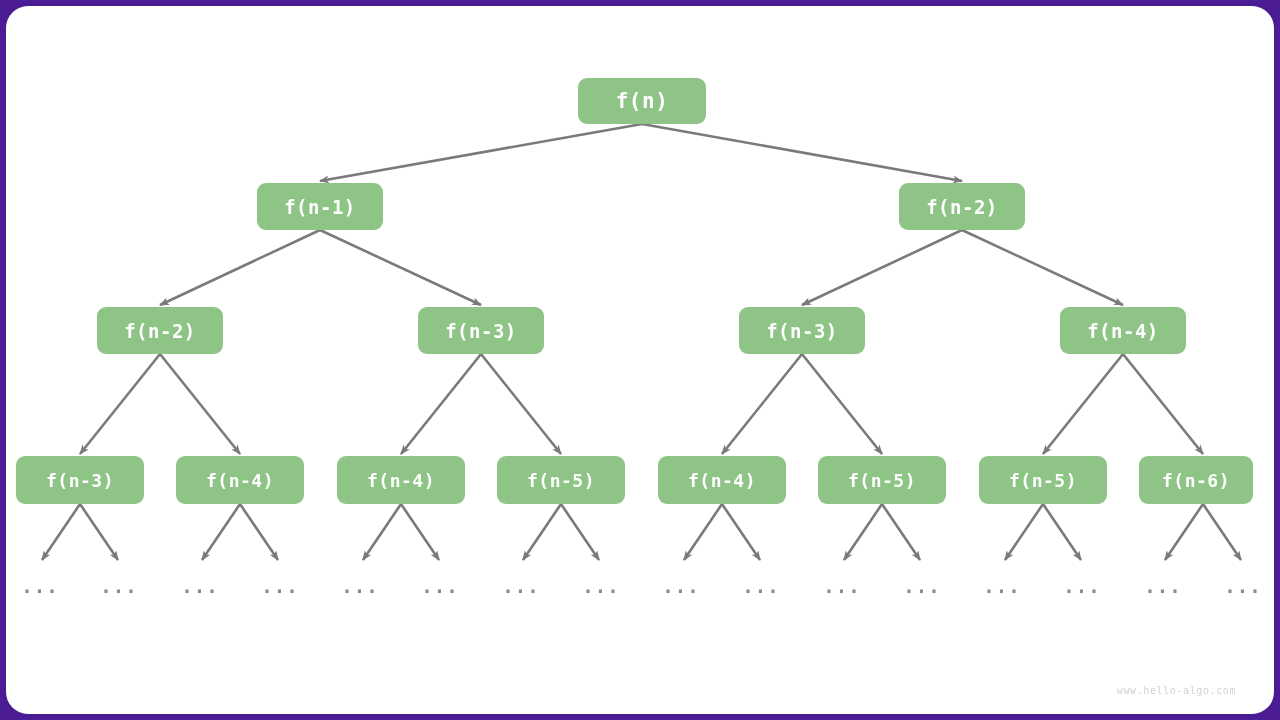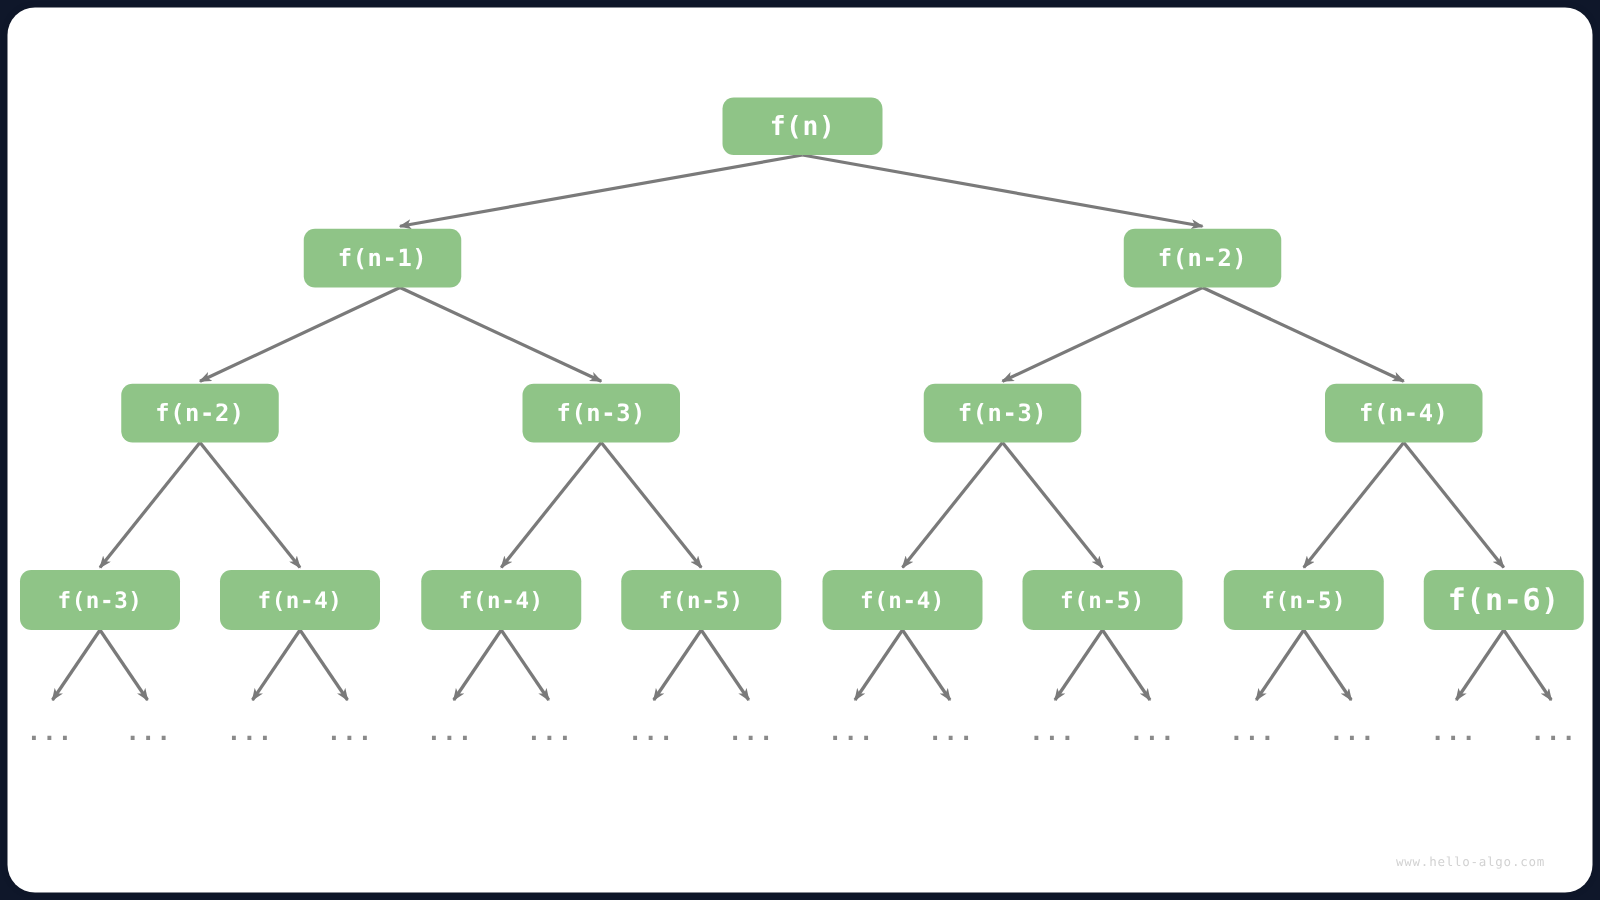--- a/index.html
+++ b/index.html
@@ -7,21 +7,21 @@
     padding: 0;
     width: 1280px;
     height: 720px;
     background: #ffffff;
     font-family: "DejaVu Sans Mono", monospace;
   }
   #canvas {
     position: relative;
     width: 1280px;
     height: 720px;
-    background: #0f172a;
+    background: #4c1d95;
     overflow: hidden;
   }
   #card {
     position: absolute;
     left: 6px;
     top: 6px;
     width: 1268px;
     height: 708px;
     background: #ffffff;
     border-radius: 22px;
@@ -110,34 +110,34 @@
         <line x1="882" y1="504" x2="920" y2="560" stroke="#7a7a7a" stroke-width="2.6" marker-end="url(#arrowhead)"></line>
         <line x1="1043" y1="504" x2="1005" y2="560" stroke="#7a7a7a" stroke-width="2.6" marker-end="url(#arrowhead)"></line>
         <line x1="1043" y1="504" x2="1081" y2="560" stroke="#7a7a7a" stroke-width="2.6" marker-end="url(#arrowhead)"></line>
         <line x1="1203" y1="504" x2="1165" y2="560" stroke="#7a7a7a" stroke-width="2.6" marker-end="url(#arrowhead)"></line>
         <line x1="1203" y1="504" x2="1241" y2="560" stroke="#7a7a7a" stroke-width="2.6" marker-end="url(#arrowhead)"></line>
       </g>
   </svg>
 
   <div id="node-layer">
       <div class="node" style="left: 578px; top: 78px; width: 128px; height: 46px; font-size: 21px; background: rgb(143, 196, 135); color: rgb(255, 255, 255);">f(n)</div>
-      <div class="node" style="left: 243px; top: 183px; width: 126px; height: 47px; font-size: 19px; background: rgb(143, 196, 135); color: rgb(255, 255, 255);">f(n-1)</div>
+      <div class="node" style="left: 257px; top: 183px; width: 126px; height: 47px; font-size: 19px; background: rgb(143, 196, 135); color: rgb(255, 255, 255);">f(n-1)</div>
       <div class="node" style="left: 899px; top: 183px; width: 126px; height: 47px; font-size: 19px; background: rgb(143, 196, 135); color: rgb(255, 255, 255);">f(n-2)</div>
       <div class="node" style="left: 97px; top: 307px; width: 126px; height: 47px; font-size: 19px; background: rgb(143, 196, 135); color: rgb(255, 255, 255);">f(n-2)</div>
       <div class="node" style="left: 418px; top: 307px; width: 126px; height: 47px; font-size: 19px; background: rgb(143, 196, 135); color: rgb(255, 255, 255);">f(n-3)</div>
       <div class="node" style="left: 739px; top: 307px; width: 126px; height: 47px; font-size: 19px; background: rgb(143, 196, 135); color: rgb(255, 255, 255);">f(n-3)</div>
       <div class="node" style="left: 1060px; top: 307px; width: 126px; height: 47px; font-size: 19px; background: rgb(143, 196, 135); color: rgb(255, 255, 255);">f(n-4)</div>
       <div class="node" style="left: 16px; top: 456px; width: 128px; height: 48px; font-size: 18px; background: rgb(143, 196, 135); color: rgb(255, 255, 255);">f(n-3)</div>
       <div class="node" style="left: 176px; top: 456px; width: 128px; height: 48px; font-size: 18px; background: rgb(143, 196, 135); color: rgb(255, 255, 255);">f(n-4)</div>
       <div class="node" style="left: 337px; top: 456px; width: 128px; height: 48px; font-size: 18px; background: rgb(143, 196, 135); color: rgb(255, 255, 255);">f(n-4)</div>
       <div class="node" style="left: 497px; top: 456px; width: 128px; height: 48px; font-size: 18px; background: rgb(143, 196, 135); color: rgb(255, 255, 255);">f(n-5)</div>
       <div class="node" style="left: 658px; top: 456px; width: 128px; height: 48px; font-size: 18px; background: rgb(143, 196, 135); color: rgb(255, 255, 255);">f(n-4)</div>
       <div class="node" style="left: 818px; top: 456px; width: 128px; height: 48px; font-size: 18px; background: rgb(143, 196, 135); color: rgb(255, 255, 255);">f(n-5)</div>
       <div class="node" style="left: 979px; top: 456px; width: 128px; height: 48px; font-size: 18px; background: rgb(143, 196, 135); color: rgb(255, 255, 255);">f(n-5)</div>
-      <div class="node" style="left: 1139px; top: 456px; width: 128px; height: 48px; font-size: 24px; background: rgb(143, 196, 135); color: rgb(255, 255, 255);">f(n-6)</div>
+      <div class="node" style="left: 1139px; top: 456px; width: 114px; height: 48px; font-size: 18px; background: rgb(143, 196, 135); color: rgb(255, 255, 255);">f(n-6)</div>
     </div>
   <div id="ellipsis-layer">
       <div class="ellipsis" style="left: 20px; top: 575px; width: 40px; color: rgb(138, 138, 138);">...</div>
       <div class="ellipsis" style="left: 99px; top: 575px; width: 40px; color: rgb(138, 138, 138);">...</div>
       <div class="ellipsis" style="left: 180px; top: 575px; width: 40px; color: rgb(138, 138, 138);">...</div>
       <div class="ellipsis" style="left: 260px; top: 575px; width: 40px; color: rgb(138, 138, 138);">...</div>
       <div class="ellipsis" style="left: 340px; top: 575px; width: 40px; color: rgb(138, 138, 138);">...</div>
       <div class="ellipsis" style="left: 420px; top: 575px; width: 40px; color: rgb(138, 138, 138);">...</div>
       <div class="ellipsis" style="left: 501px; top: 575px; width: 40px; color: rgb(138, 138, 138);">...</div>
       <div class="ellipsis" style="left: 581px; top: 575px; width: 40px; color: rgb(138, 138, 138);">...</div>

